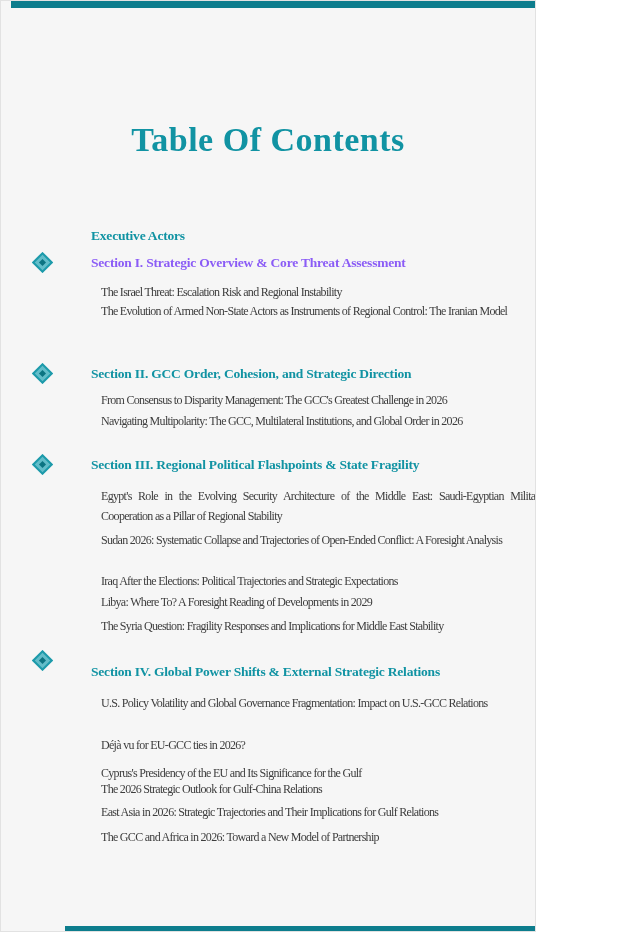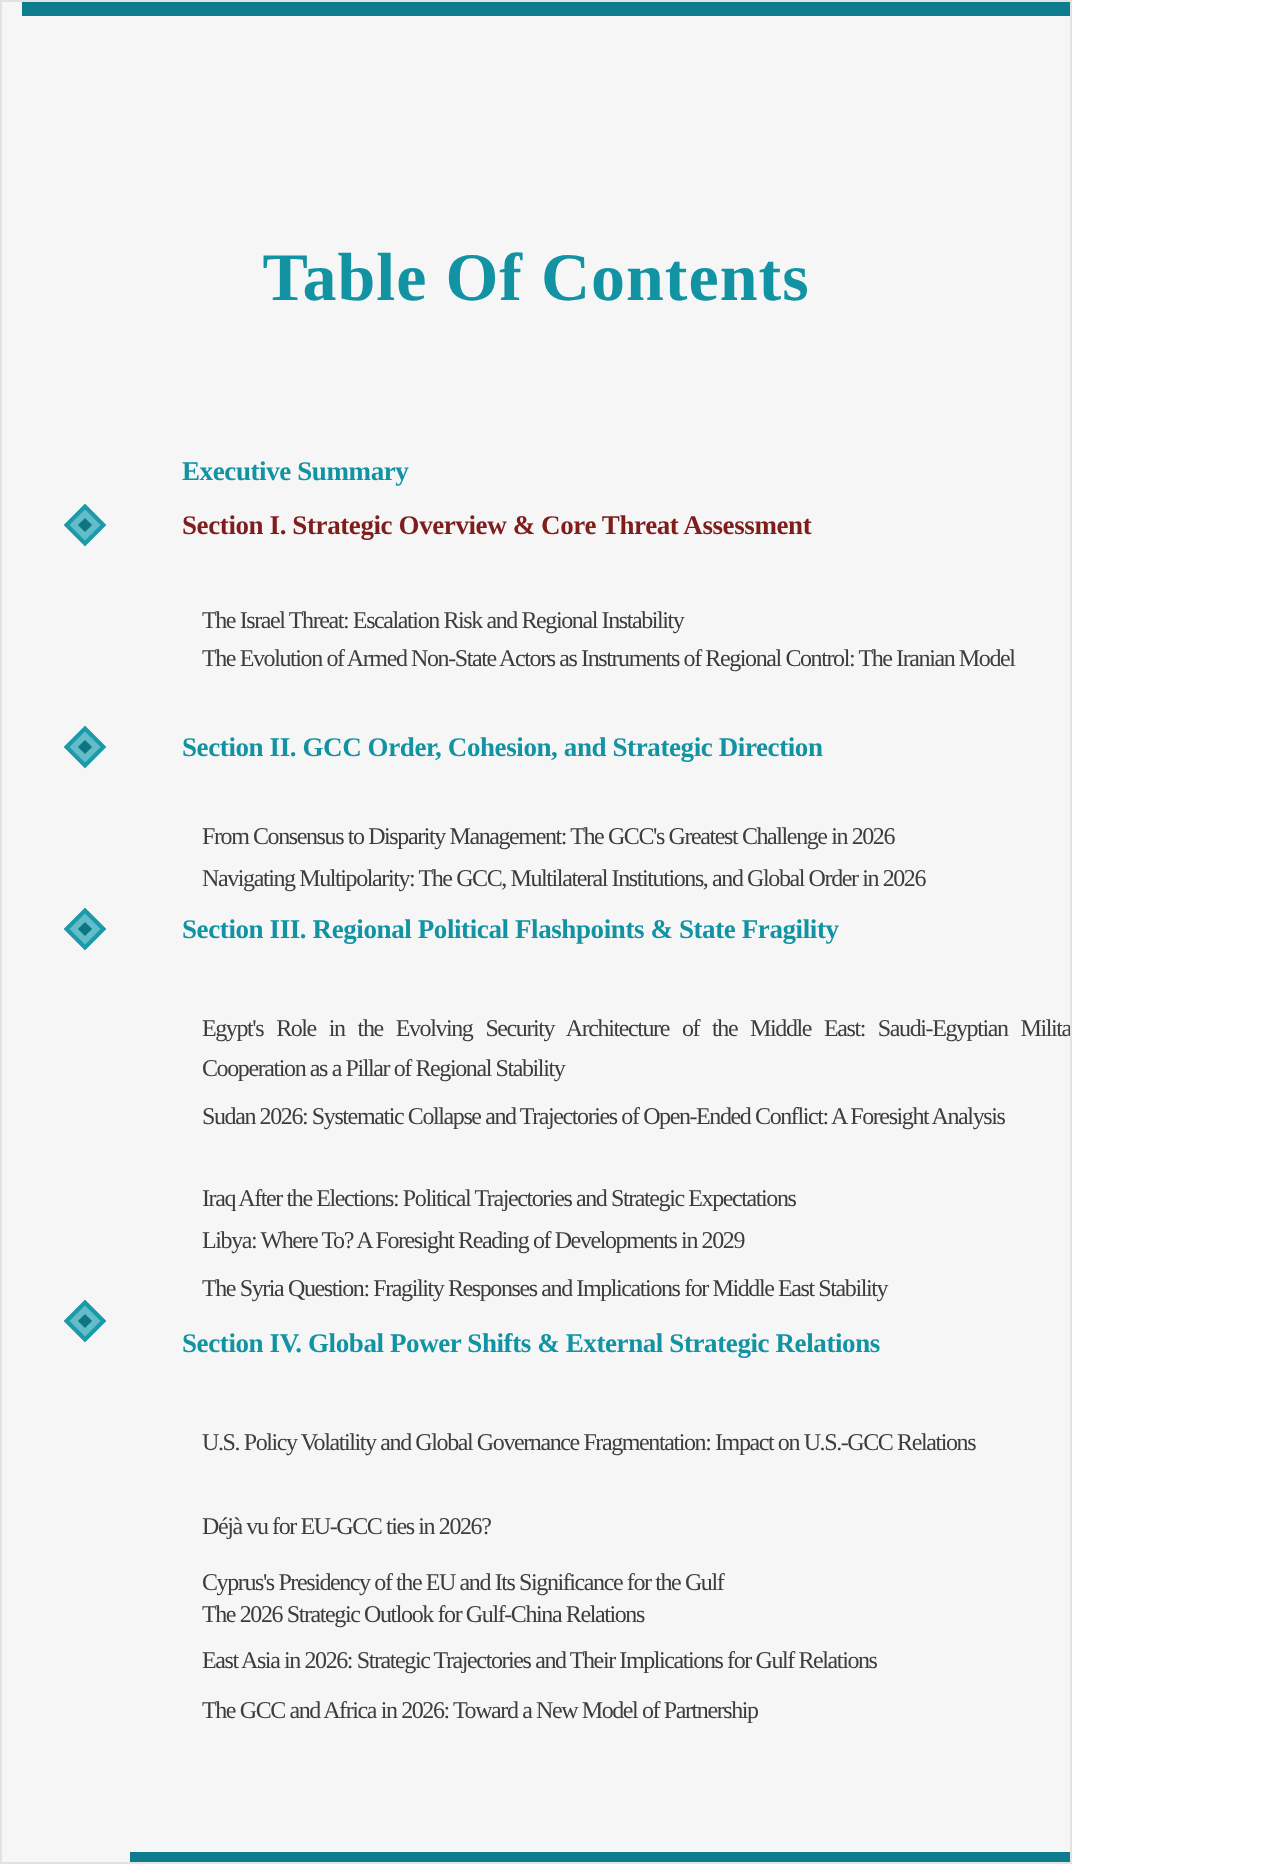--- a/index.html
+++ b/index.html
@@ -40,35 +40,34 @@
   .diamond-core{
     position:absolute;left:3px;top:3px;width:5px;height:5px;
     background:#0c7482;
   }
   .item{
     position:absolute;left:100px;width:443px;
     color:#3d3d3d;
     font-size:12px;letter-spacing:-0.7px;line-height:20px;
     text-align:justify;text-align-last:left;
     cursor:pointer;
-    margin-top:18px;
   }
 </style>
 </head>
 <body>
 
 <div class="page">
 
   <div class="strip strip-top" style="background:#0d7d8d"></div>
 
   <h1 class="title" style="color:#1193a3">Table Of Contents</h1>
 
-  <div class="exec" style="top:226px;color:#1193a3">Executive Summary</div>
+  <div class="exec" style="top:226px;color:#1193a3">Executive Actors</div>
 
-  <div class="sec-head" style="top:253px;color:#7f1d1d">
+  <div class="sec-head" style="top:253px;color:#8b5cf6">
     <span class="diamond">
         <span class="diamond-core"></span>
       </span>
     <span class="sec-title">Section I. Strategic Overview &amp; Core Threat Assessment</span>
   </div>
   <div class="item" style="top:281px">The Israel Threat: Escalation Risk and Regional Instability</div>
   <div class="item" style="top:300px">The Evolution of Armed Non-State Actors as Instruments of Regional Control: The Iranian Model</div>
 
   <div class="sec-head" style="top:364px;color:#1193a3">
     <span class="diamond">

